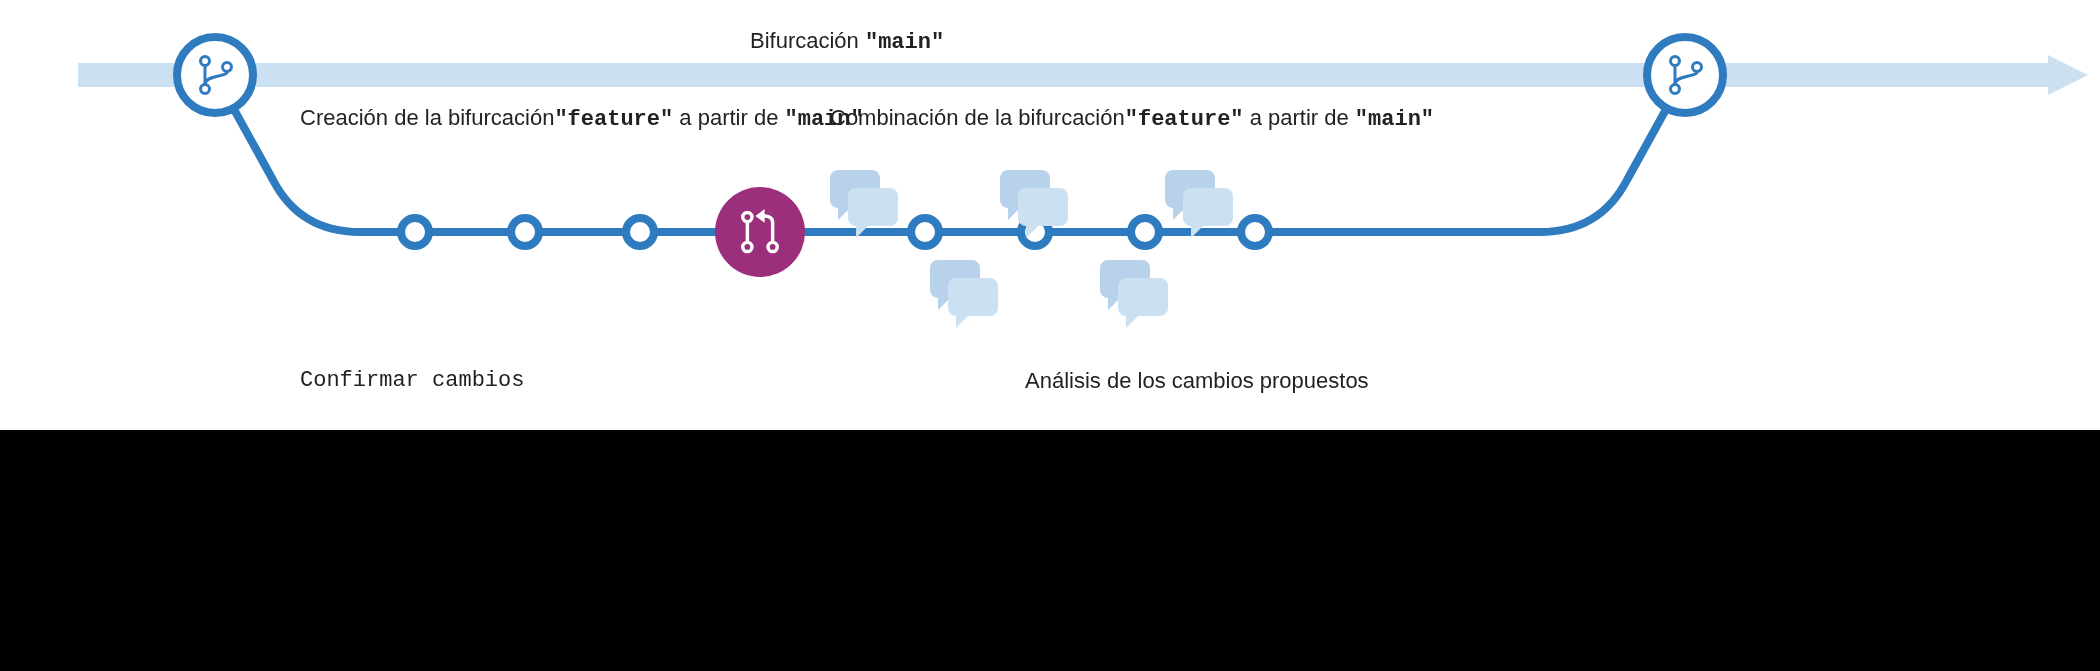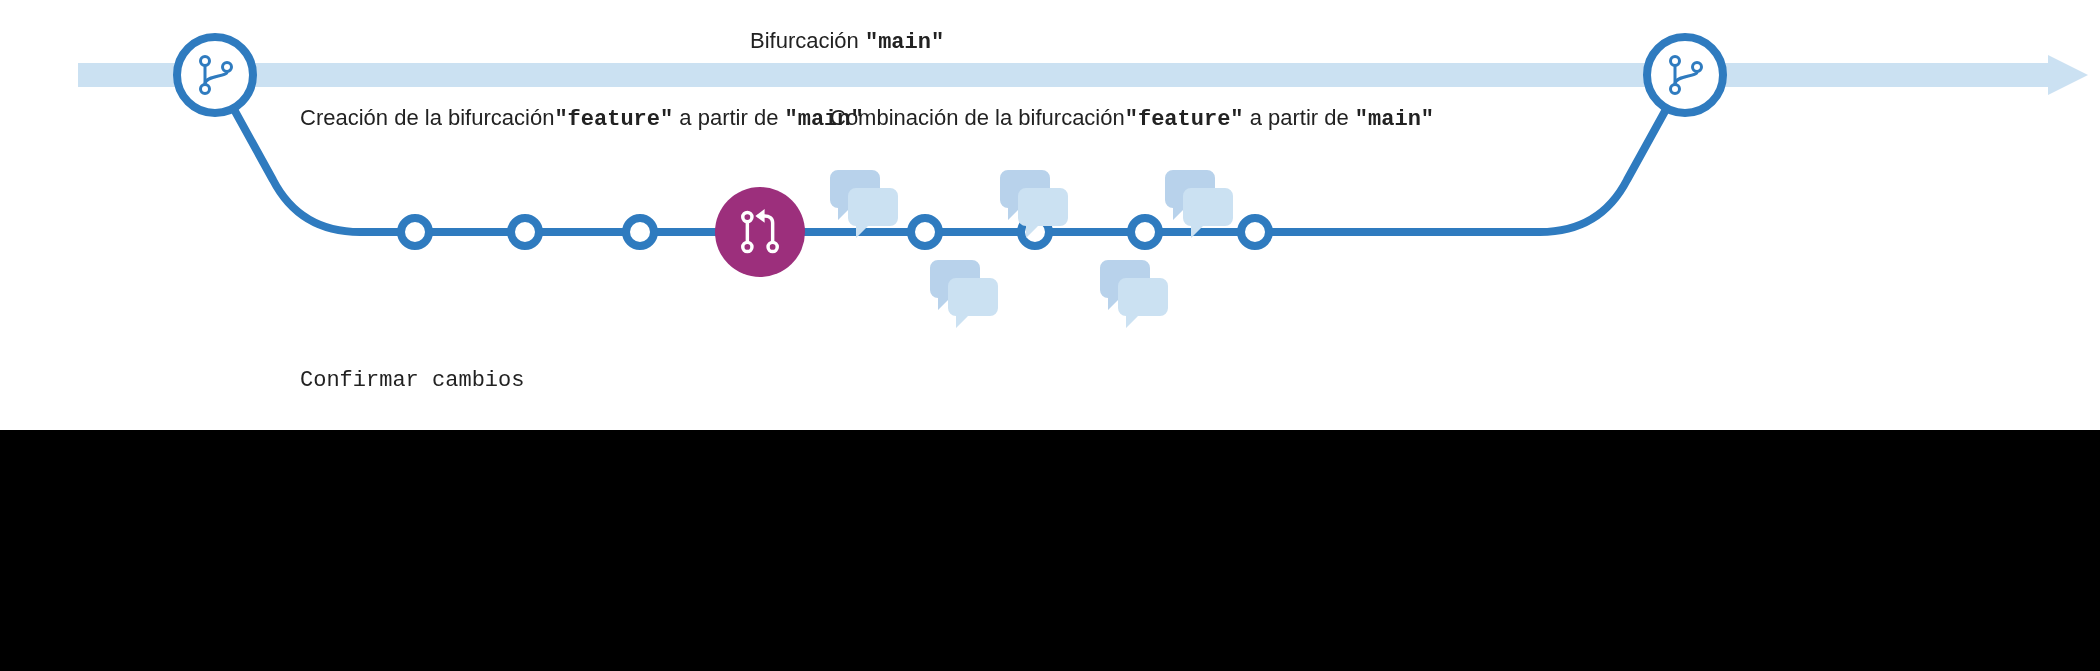--- a/index.html
+++ b/index.html
@@ -93,14 +93,15 @@
 
   <div class="label" style="left:300px;top:105px;">
     <span>Creación de la bifurcación</span><span class="mono">"feature"</span><span> a partir de </span><span class="mono">"main"</span>
   </div>
 
   <div class="label" style="left:830px;top:105px;">
     <span>Combinación de la bifurcación</span><span class="mono">"feature"</span><span> a partir de </span><span class="mono">"main"</span>
   </div>
 
   <div class="label" style="left:300px;top:368px;font-family:Liberation Mono, monospace;">Confirmar cambios</div>
+  <div class="label" style="left:1025px;top:368px;">Análisis de los cambios propuestos</div>
 
 </div>
 
 </body></html>

